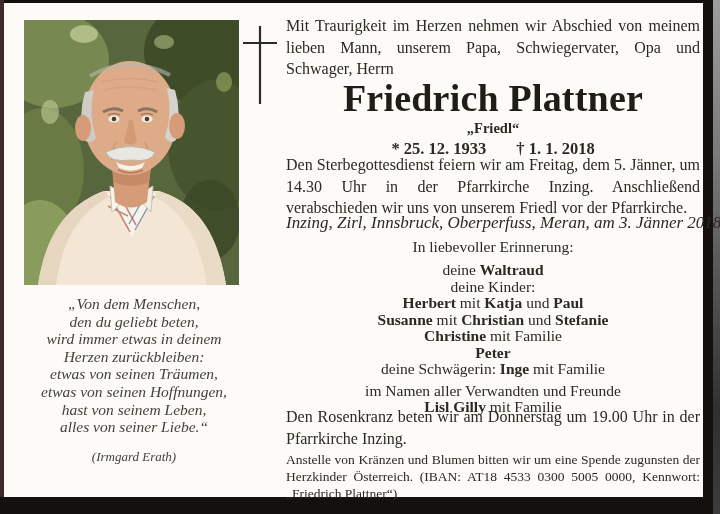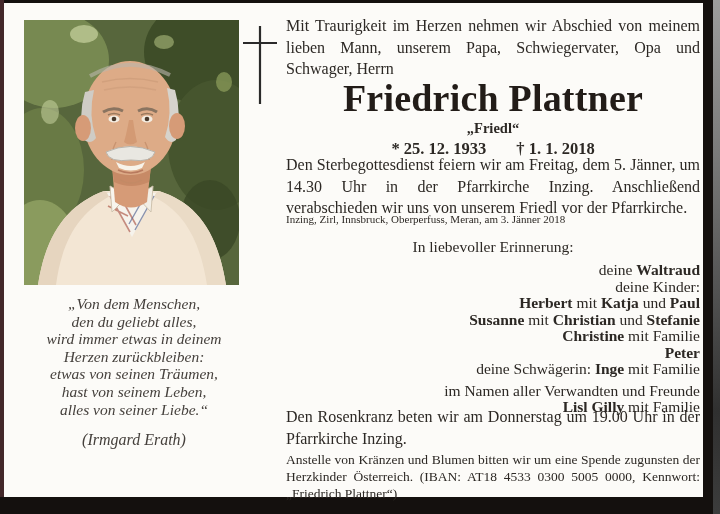--- a/index.html
+++ b/index.html
@@ -12,42 +12,42 @@
 
   .card{position:absolute;left:4px;top:3px;width:699px;height:494px;background:#fcfbf8;color:#2c2824;}
 
   
   .photo{position:absolute;left:20px;top:17px;width:215px;height:265px;overflow:hidden;}
   .photo svg{display:block;width:100%;height:100%;}
 
   .quote{position:absolute;left:2px;top:292px;width:256px;text-align:center;
     font-style:italic;font-size:15.5px;color:#45403c;}
   .quote-line{line-height:17.6px;}
-  .attribution{margin-top:13px;font-size:16px;}
+  .attribution{margin-top:13px;font-size:13px;}
 
   
   .cross{position:absolute;left:236px;top:21px;width:40px;height:82px;}
 
   
   .right{position:absolute;left:282px;top:0;width:414px;height:498px;font-size:16px;}
   .para{position:absolute;left:0;right:0;margin:0;text-align:justify;line-height:21.5px;}
   .intro{top:12px;}
   .service{top:151px;}
-  .places{position:absolute;left:0;right:0;top:210px;margin:0;font-size:11px;white-space:nowrap;}
+  .places{position:absolute;left:0;right:0;top:210px;margin:0;font-size:17px;white-space:nowrap;font-style:italic;}
   .rosary{top:403px;}
   .donation{top:448px;font-size:13.5px;line-height:17px;}
 
   .name-block{position:absolute;left:0;right:0;top:72px;text-align:center;}
   .name{margin:4px;font-size:38px;line-height:38px;font-weight:bold;color:#221c18;letter-spacing:0.2px;}
   .nickname{font-size:14.5px;font-weight:bold;margin-top:3px;line-height:14px;}
   .dates{margin-top:4px;font-size:16.5px;font-weight:bold;display:flex;justify-content:center;gap:30px;}
 
   .family{position:absolute;left:0;right:0;top:235px;text-align:center;font-size:15.5px;}
   .family-heading{line-height:18px;margin-bottom:6px;}
-  .family-line{line-height:16.5px;text-align:right;}
+  .family-line{line-height:16.5px;}
   #family-lines .family-line:nth-child(8){margin-top:5px;}
   .family-line .bseg{font-weight:bold;}
 </style>
 </head>
 <body>
 
 <div class="stage">
   <div class="left-strip"></div>
   <div class="shadow-right"></div>
 
@@ -111,24 +111,25 @@
         <path d="M92,142 Q107,150 121,142 L118,148 Q107,153 95,148 Z" fill="#f7f3ea"></path>
         <path d="M94,150 Q107,156 119,150" stroke="#b87a5e" stroke-width="1.6" fill="none"></path>
 
         <path d="M96,160 Q107,166 118,160" stroke="#c08a66" stroke-width="1.3" fill="none" opacity="0.6"></path>
       </svg>
     </div>
 
     <div class="quote">
       <div id="quote-lines">
           <div class="quote-line">„Von dem Menschen,</div>
-          <div class="quote-line">den du geliebt alles,</div>
+          <div class="quote-line">den du geliebt beten,</div>
           <div class="quote-line">wird immer etwas in deinem</div>
           <div class="quote-line">Herzen zurückbleiben:</div>
           <div class="quote-line">etwas von seinen Träumen,</div>
+          <div class="quote-line">etwas von seinen Hoffnungen,</div>
           <div class="quote-line">hast von seinem Leben,</div>
           <div class="quote-line">alles von seiner Liebe.“</div>
         </div>
       <div class="attribution">(Irmgard Erath)</div>
     </div>
 
     <svg class="cross" viewBox="0 0 40 82">
       <path d="M20,2 L20,80 M3,19 L37,19" stroke="#2a2a2a" stroke-width="2.2" fill="none"></path>
     </svg>
 

